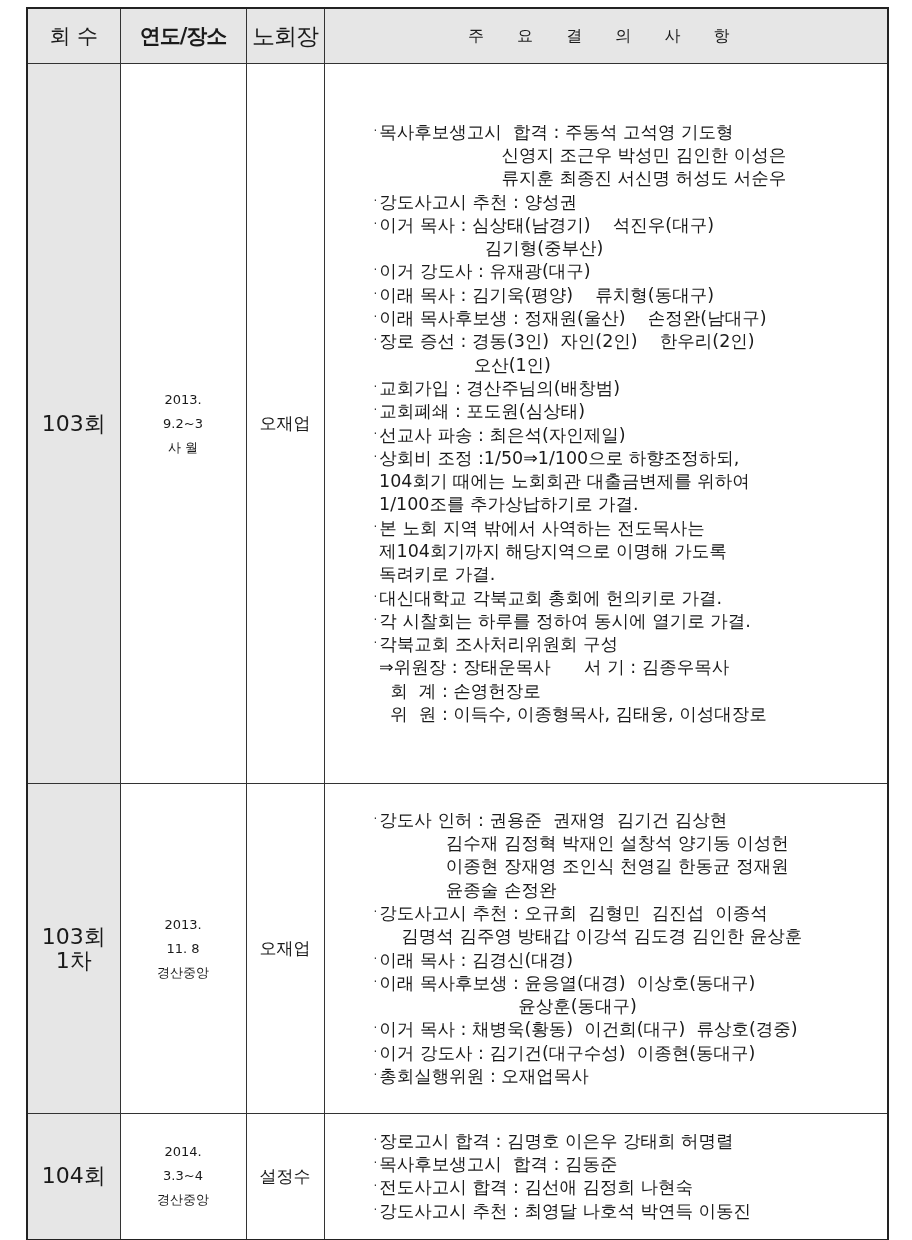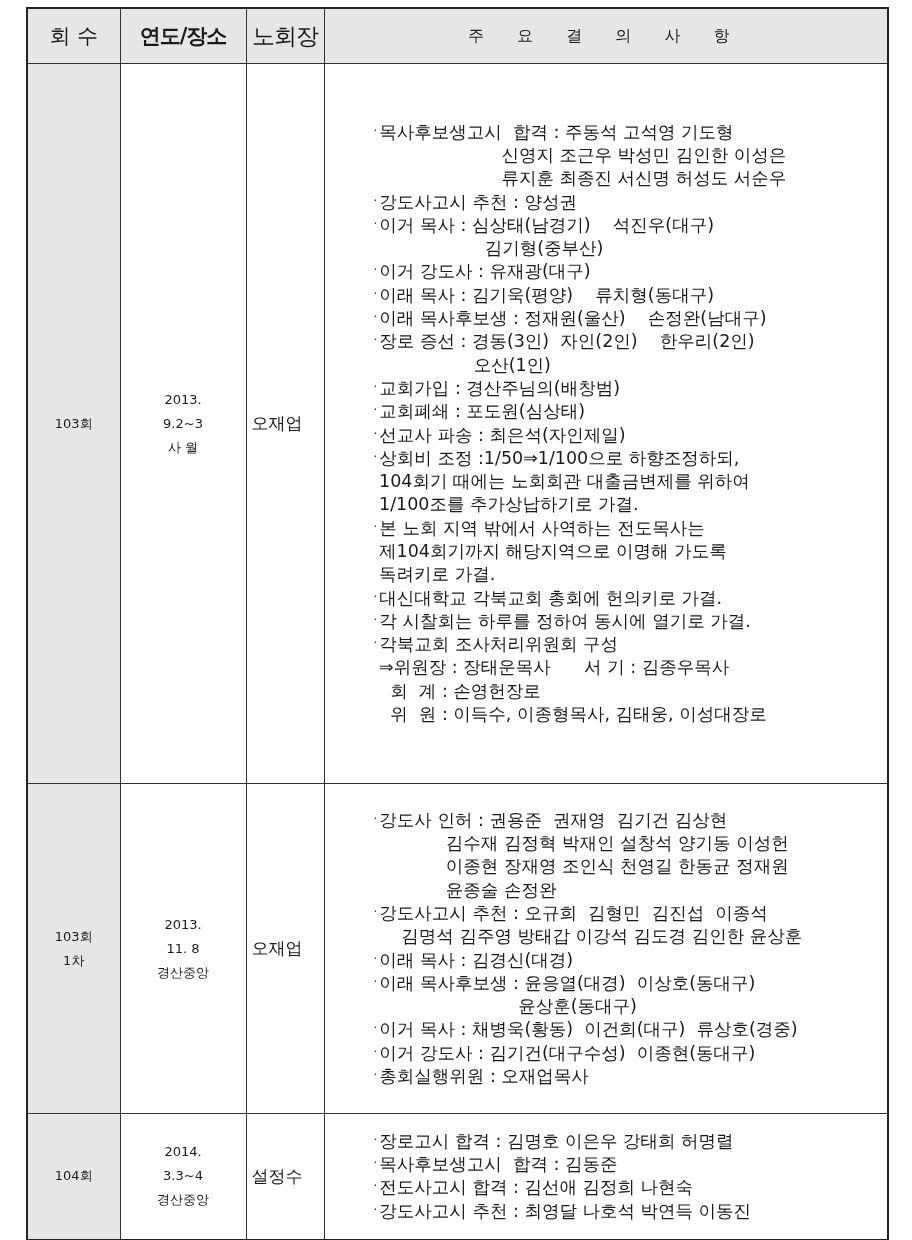--- a/index.html
+++ b/index.html
@@ -14,23 +14,23 @@
       border: 1px solid #333; padding: 5px; vertical-align: middle;
     }
     thead th {
       background: #e6e6e6; height: 44px; font-weight: normal;
       font-size: 21px; text-align: center; letter-spacing: 0px;
       border-bottom: 1px solid #333;
     }
     thead th.h-main { letter-spacing: 14px; font-size: 16px; }
     thead th.h-presider { font-size: 23px; letter-spacing: -1px; }
     thead th.h-year { letter-spacing: -1px; font-weight: bold; }
-    td.col-session { background: #e6e6e6; text-align: center; font-size: 13px; line-height: 24px; }
+    td.col-session { background: #e6e6e6; text-align: center; font-size: 22px; line-height: 24px; }
     td.col-year { text-align: center; font-size: 13px; line-height: 24px; }
-    td.col-presider { text-align: left; font-size: 17px; }
+    td.col-presider { text-align: center; font-size: 17px; }
     td.col-items { padding: 2px 0 4px 4px; vertical-align: top; }
     .line { display: block; font-size: 17.5px; line-height: 23.3px; white-space: pre; height: 23.3px; margin-left: 44px; }
     .line .bullet { font-size: 12px; position: relative; top: -3px; margin-right: 2px; color: #333; }
     .multi { display: block; }
   </style>
 </head>
 <body>
 
 <table class="minutes">
   <colgroup>

